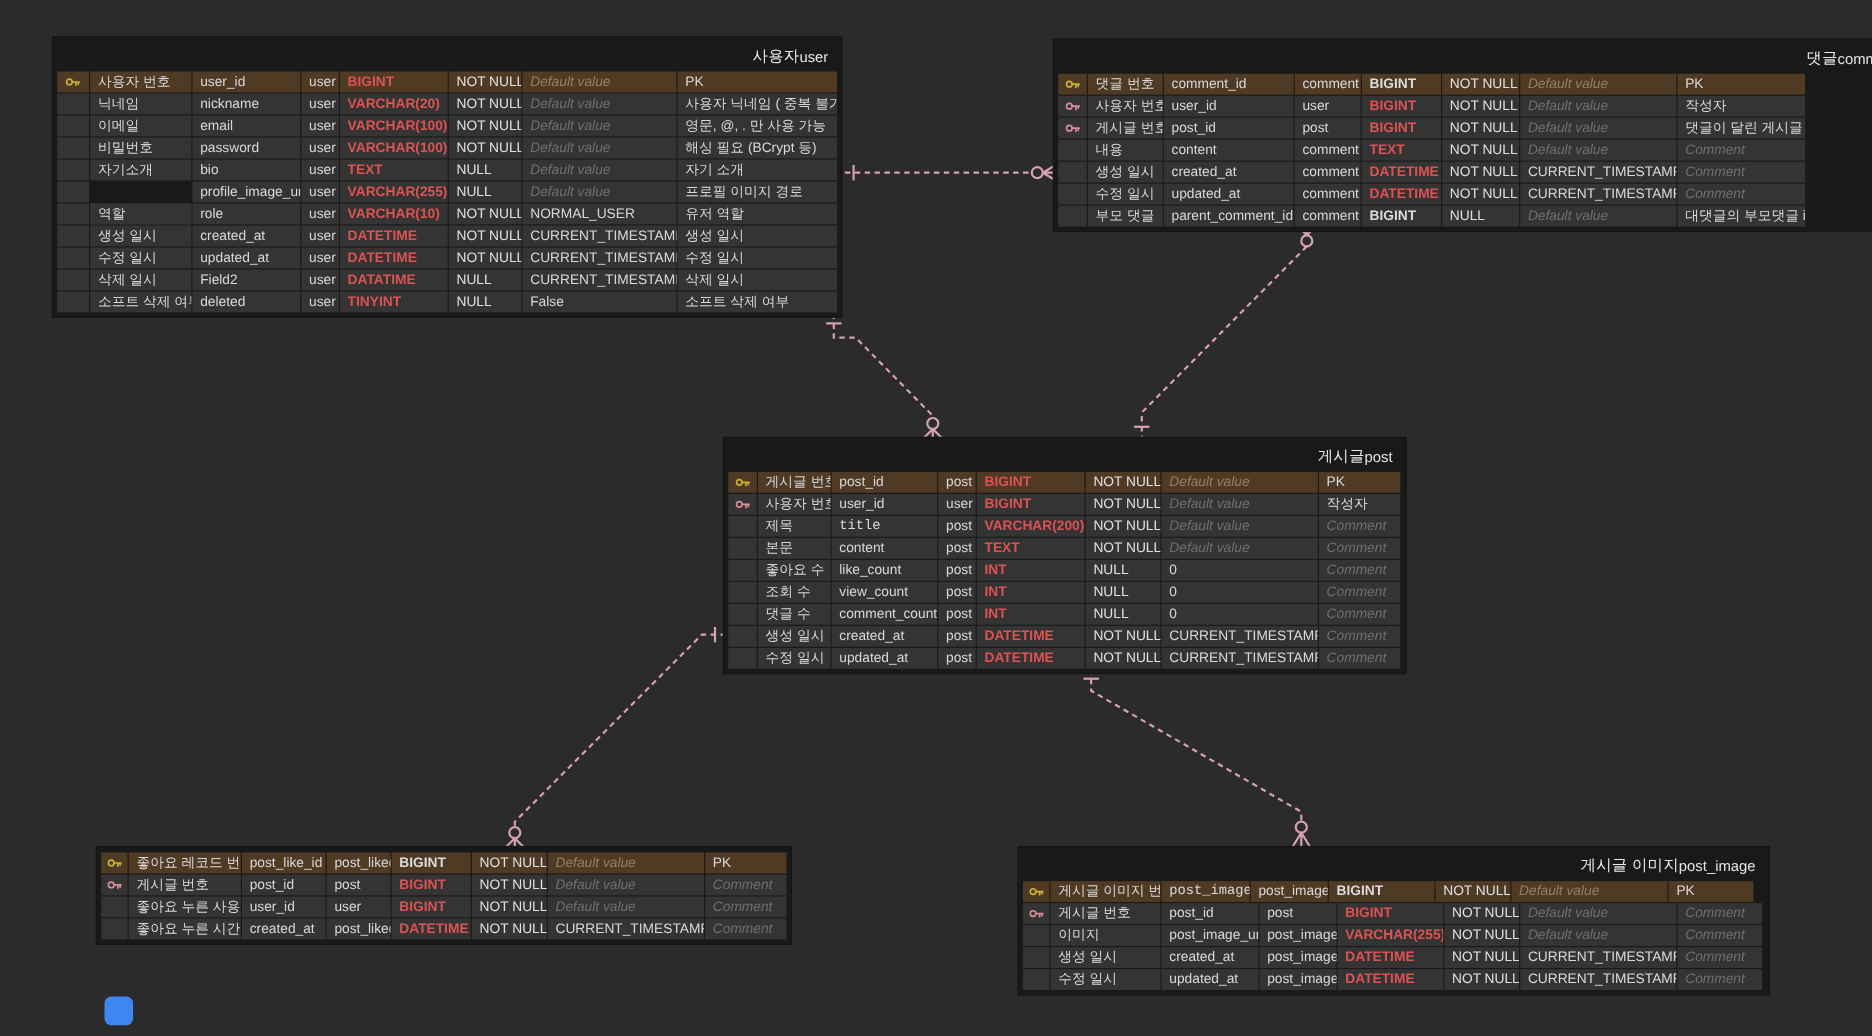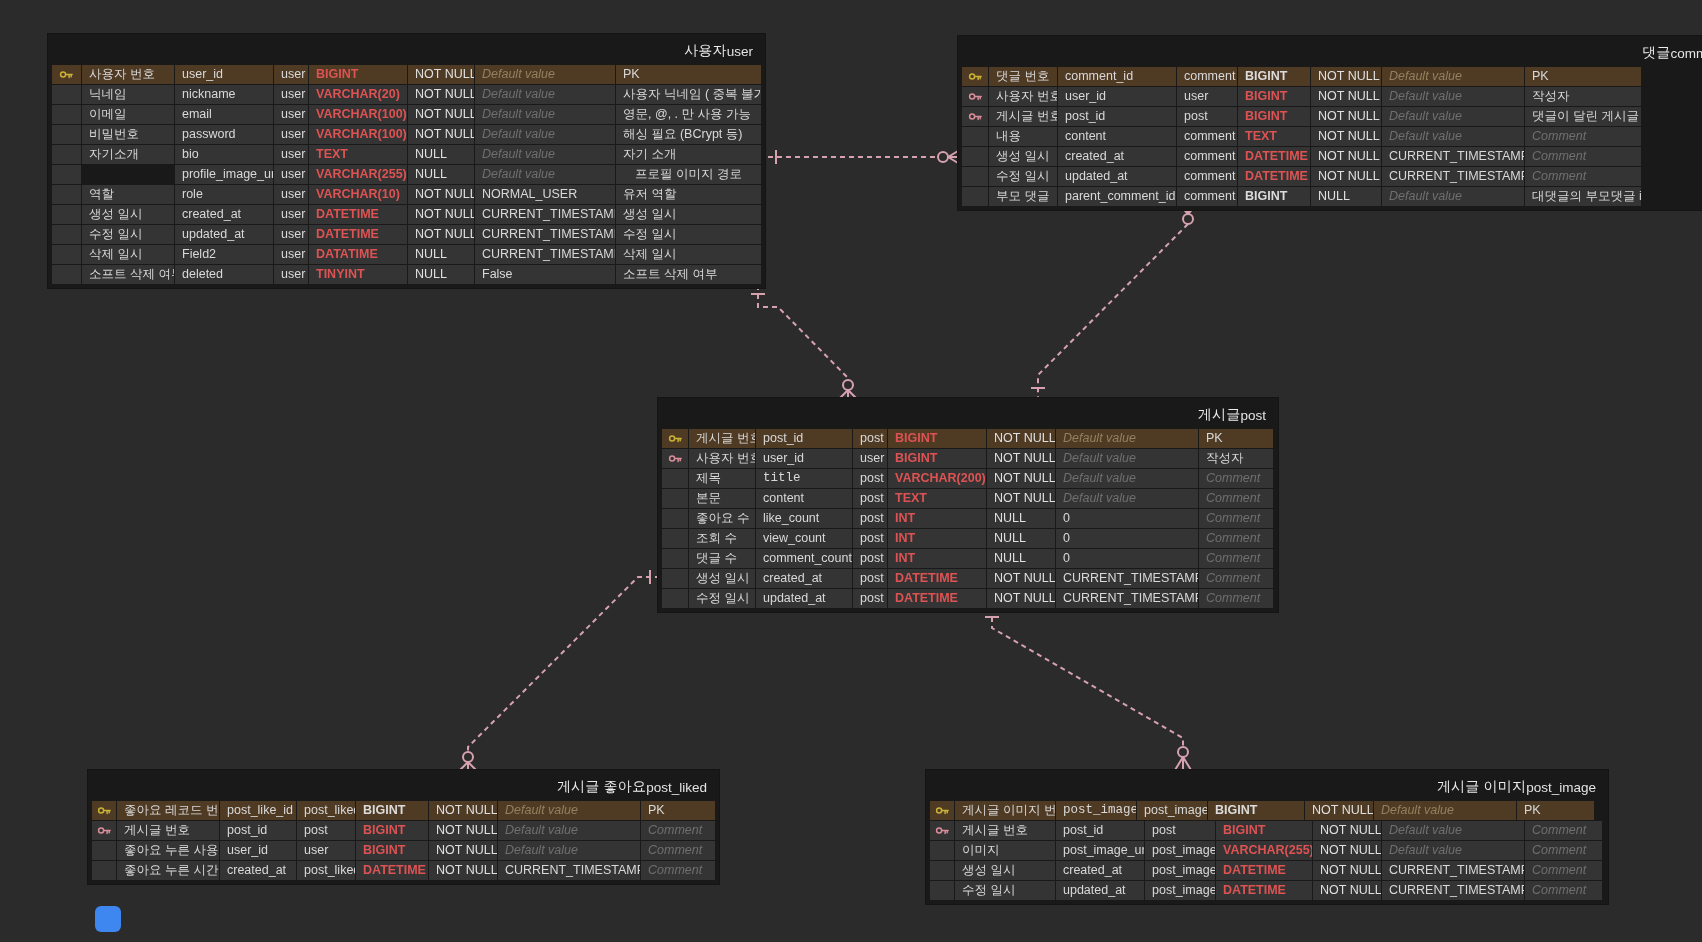--- a/index.html
+++ b/index.html
@@ -137,21 +137,21 @@
         <div class="cell" style="width: 145px;">자기 소개</div>
       </div>
       <div class="tbl-row">
         <div class="cell keycell" style="width: 29px;"></div>
         <div class="cell" style="width: 92px; margin-top: 20px;">프로필 이미지</div>
         <div class="cell" style="width: 98px;">profile_image_url</div>
         <div class="cell" style="width: 34px;">user</div>
         <div class="cell typecell type-red" style="width: 98px;">VARCHAR(255)</div>
         <div class="cell nullcell" style="width: 66px;">NULL</div>
         <div class="cell ph" style="width: 140px;">Default value</div>
-        <div class="cell" style="width: 145px; text-align: center;">프로필 이미지 경로</div>
+        <div class="cell" style="width: 145px;">프로필 이미지 경로</div>
       </div>
       <div class="tbl-row">
         <div class="cell keycell" style="width: 29px;"></div>
         <div class="cell" style="width: 92px;">역할</div>
         <div class="cell" style="width: 98px;">role</div>
         <div class="cell" style="width: 34px;">user</div>
         <div class="cell typecell type-red" style="width: 98px;">VARCHAR(10)</div>
         <div class="cell nullcell" style="width: 66px;">NOT NULL</div>
         <div class="cell" style="width: 140px;">NORMAL_USER</div>
         <div class="cell" style="width: 145px;">유저 역할</div>
@@ -388,24 +388,20 @@
         <div class="cell" style="width: 66px;">수정 일시</div>
         <div class="cell" style="width: 96px;">updated_at</div>
         <div class="cell" style="width: 34px;">post</div>
         <div class="cell typecell type-red" style="width: 98px;">DATETIME</div>
         <div class="cell nullcell" style="width: 68px;">NOT NULL</div>
         <div class="cell" style="width: 142px;">CURRENT_TIMESTAMP</div>
         <div class="cell ph" style="width: 74px;">Comment</div>
       </div>
     </div>
     <div class="erd-table" style="left: 88px; top: 770px; width: 631px;">
-      <div class="tbl-head">
-        <span class="t-logical">게시글 좋아요</span>
-        <span class="t-physical">post_liked</span>
-      </div>
       <div class="tbl-row pk-row">
         <div class="cell keycell" style="width: 24px;">
           <svg width="15" height="15" viewBox="0 0 16 16">
             <circle cx="4.4" cy="8" r="2.7" fill="none" stroke="#c9b235" stroke-width="1.6"></circle>
             <path d="M7.1 8 H14 M10.8 8 V11.3 M13 8 V10.3" stroke="#c9b235" stroke-width="1.6" fill="none" stroke-linecap="round"></path>
           </svg>
         </div>
         <div class="cell" style="width: 102px;">좋아요 레코드 번호</div>
         <div class="cell" style="width: 76px;">post_like_id</div>
         <div class="cell" style="width: 58px;">post_liked</div>

